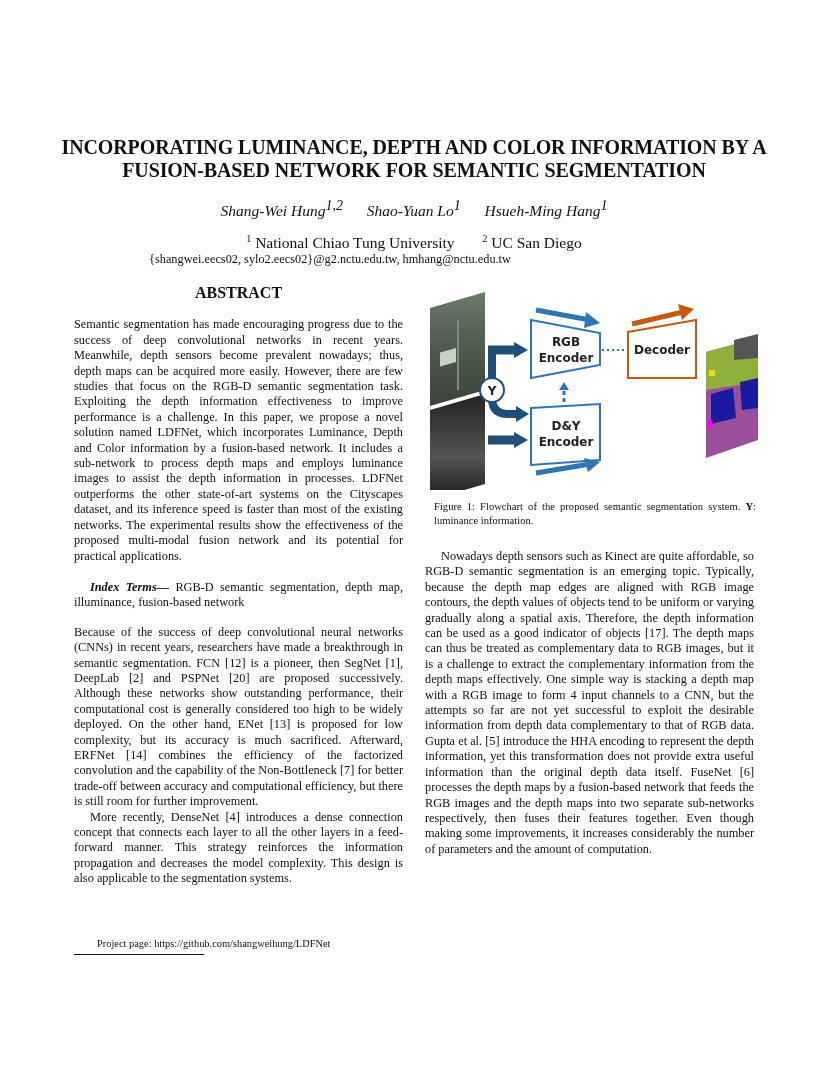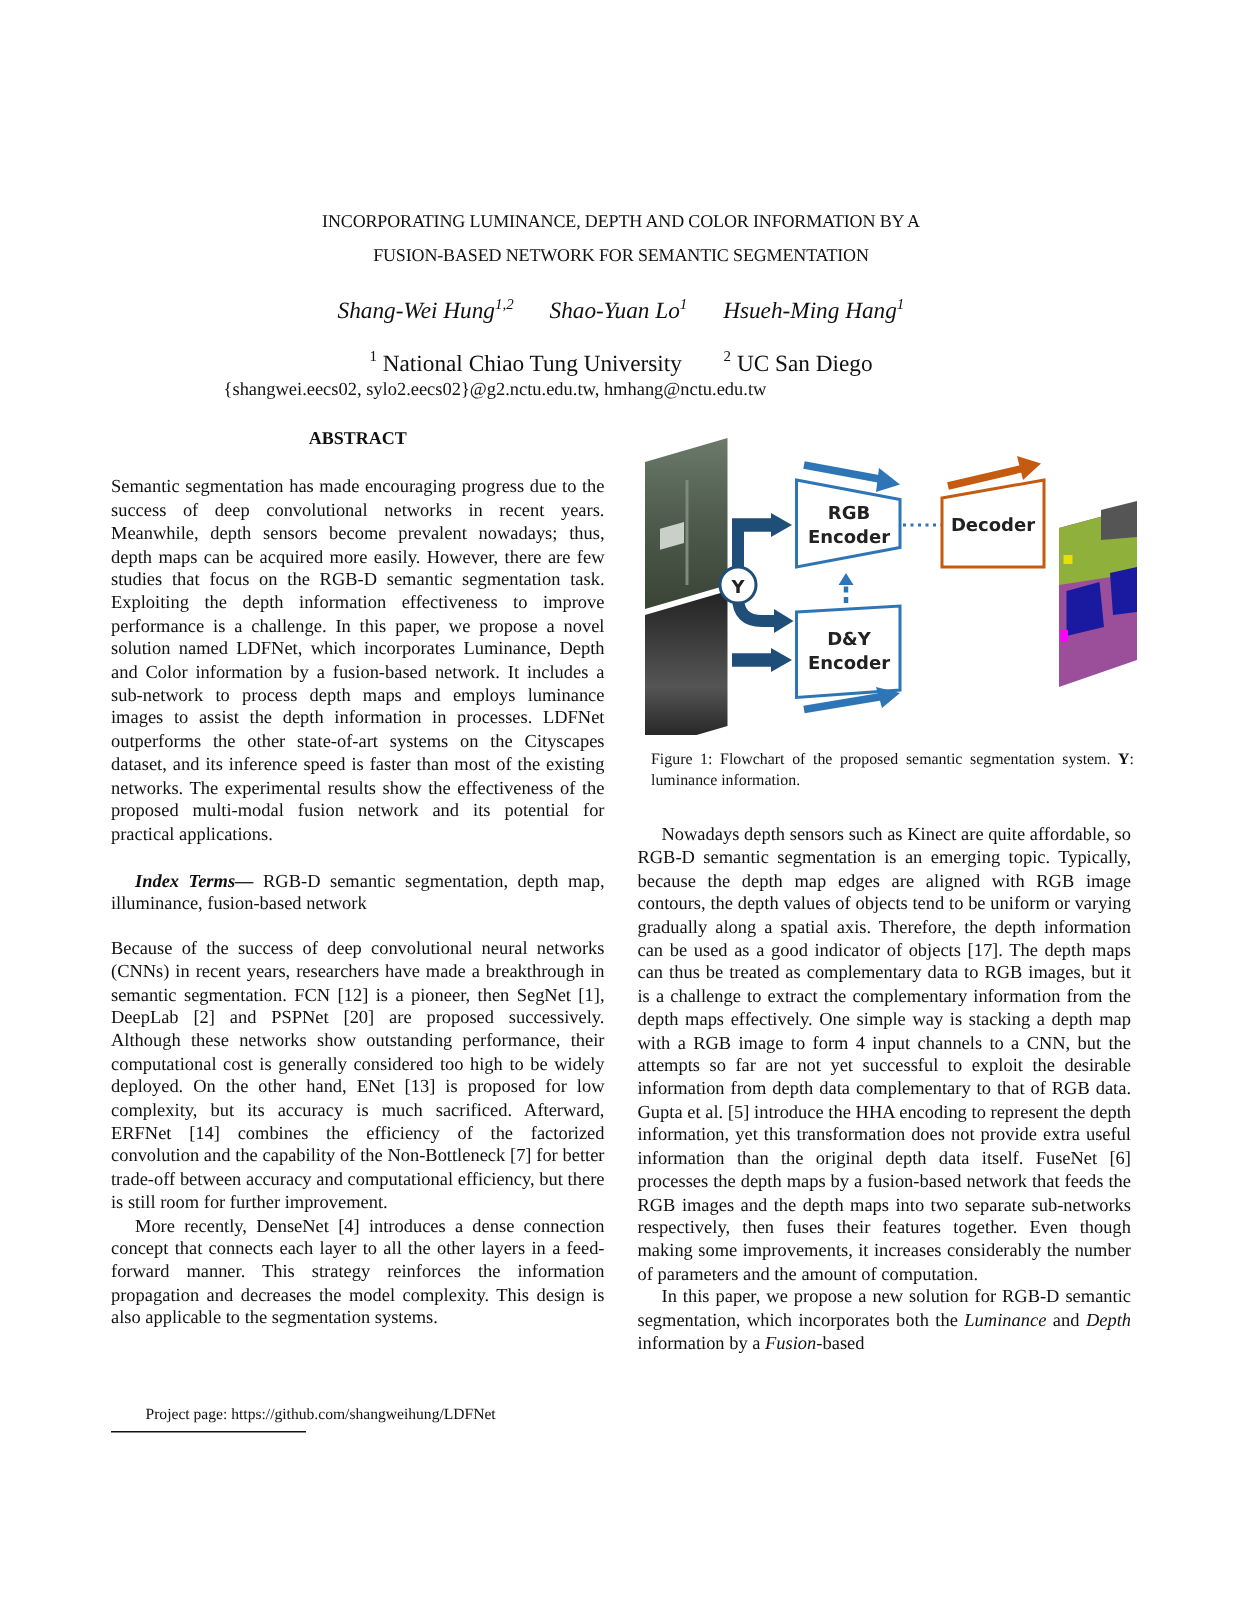--- a/index.html
+++ b/index.html
@@ -1,32 +1,32 @@
 <!DOCTYPE html>
 <html><head>
 <meta charset="utf-8">
 <style>
   html, body { margin:0; padding:0; background:#fff; }
   body { width:828px; height:1072px; position:relative; overflow:hidden;
          font-family:"Liberation Serif", serif; color:#111; }
   .title { position:absolute; left:40px; width:748px; top:136px; text-align:center;
-           font-weight:normal; font-size:12px; line-height:23px; letter-spacing:-0.1px; }
+           font-weight:bold; font-size:20px; line-height:23px; letter-spacing:-0.1px; }
   .authors { position:absolute; left:0; width:828px; top:198px; text-align:center;
              font-style:italic; font-size:15.5px; }
   .authors span.a { margin:0 10px; }
-  .authors sup { font-size:10px; }
+  .authors sup { font-size:14px; }
   .affil { position:absolute; left:0; width:828px; top:233px; text-align:center; font-size:15.5px; }
   .affil sup { font-size:10px; }
   .affil span.u { margin:16px 12px; }
   .emails { position:absolute; left:0; width:660px; top:252px; text-align:center; font-size:12.3px; }
   .col { position:absolute; width:329px; font-size:12.3px; line-height:15.4px; text-align:justify; }
   .col p { margin:0; }
   .left { left:74px; }
   .right { left:425px; }
-  .heading { text-align:center; font-weight:bold; font-size:12px; }
+  .heading { text-align:center; font-weight:bold; font-size:16px; }
   .indent { text-indent:16px; }
   .footrule { position:absolute; left:74px; top:954px; width:130px; border-top:1px solid #111; }
   .footnote { position:absolute; left:97px; top:938px; font-size:10.4px; }
   .figure { position:absolute; left:428px; top:290px; width:330px; height:200px; }
   .caption { position:absolute; left:434px; top:500px; width:322px; font-size:10.6px; line-height:13.5px; text-align:justify; }
   .sans { font-family:"DejaVu Sans", sans-serif; font-weight:bold; }
 </style>
 </head>
 <body>
 
@@ -128,14 +128,13 @@
       <rect x="281" y="80" width="6" height="6" fill="#e8e000"></rect>
       <rect x="279" y="130" width="5" height="8" fill="#f0f"></rect>
     </g>
   </svg>
 </div>
 
 <div class="caption"><span>Figure 1: Flowchart of the proposed semantic segmentation system. </span><b>Y</b><span>: luminance information.</span></div>
 
 <div class="col right" style="top:549px;">
   <p class="indent">Nowadays depth sensors such as Kinect are quite affordable, so RGB-D semantic segmentation is an emerging topic. Typically, because the depth map edges are aligned with RGB image contours, the depth values of objects tend to be uniform or varying gradually along a spatial axis. Therefore, the depth information can be used as a good indicator of objects [17]. The depth maps can thus be treated as complementary data to RGB images, but it is a challenge to extract the complementary information from the depth maps effectively. One simple way is stacking a depth map with a RGB image to form 4 input channels to a CNN, but the attempts so far are not yet successful to exploit the desirable information from depth data complementary to that of RGB data. Gupta et al. [5] introduce the HHA encoding to represent the depth information, yet this transformation does not provide extra useful information than the original depth data itself. FuseNet [6] processes the depth maps by a fusion-based network that feeds the RGB images and the depth maps into two separate sub-networks respectively, then fuses their features together. Even though making some improvements, it increases considerably the number of parameters and the amount of computation.</p>
-  <p class="indent"><span>In this paper, we propose a new solution for RGB-D semantic segmentation, which incorporates both the </span><i>Luminance</i><span> and </span><i>Depth</i><span> information by a </span><i>Fusion</i><span>-based</span></p>
 </div>
 
 </body></html>

